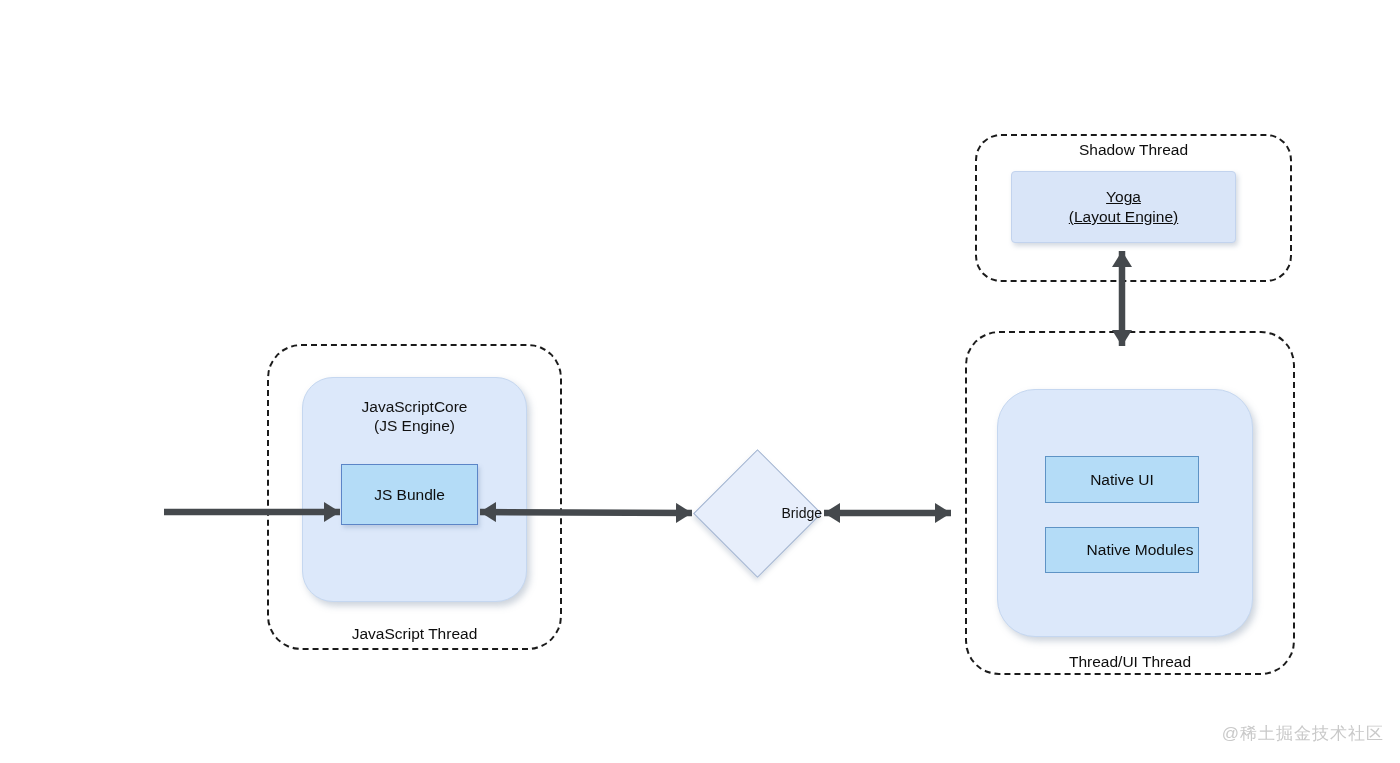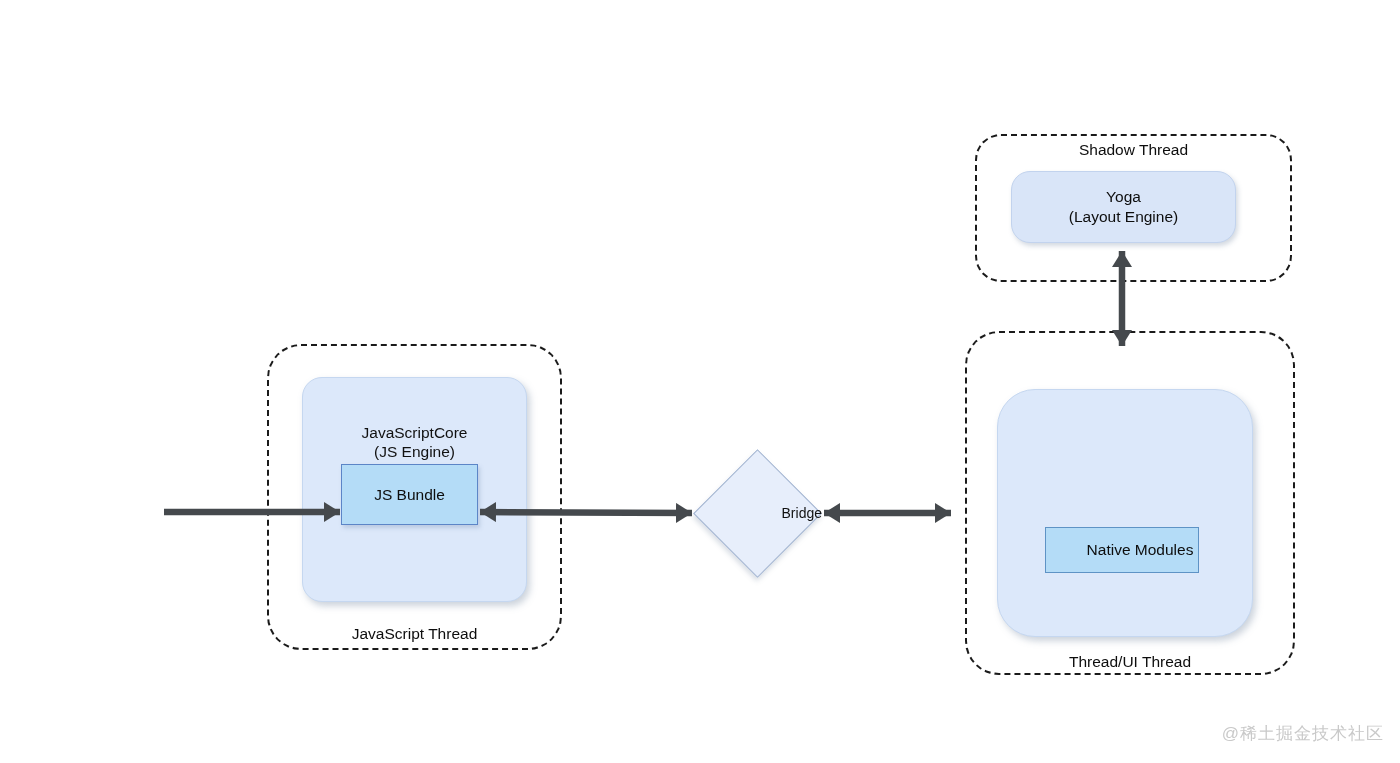--- a/index.html
+++ b/index.html
@@ -35,23 +35,23 @@
 
   
   .engine-box {
     position: absolute;
     background: #dce8fa;
     border: 1px solid #c5d7f0;
     box-shadow: 3px 4px 7px rgba(110,130,155,0.35);
   }
   #jscore {
     left: 302px; top: 377px; width: 225px; height: 225px;
-    border-radius: 20px;
+    border-radius: 31px;
     text-align: center;
-    padding-top: 45px;
+    padding-top: 19px;
     font-size: 15.5px;
     line-height: 19px;
   }
   #native-round {
     left: 997px; top: 389px; width: 256px; height: 248px;
     border-radius: 38px;
   }
 
   
   .node {
@@ -80,24 +80,25 @@
   }
   #native-modules {
     left: 1045px; top: 527px; width: 154px; height: 46px;
     border: 1px solid #5e93c5;
     padding-left: 36px;
   }
   #yoga {
     left: 1011px; top: 171px; width: 225px; height: 72px;
     background: #d9e5f8;
     border: 1px solid #c2d3ee;
-    border-radius: 19px;
+    border-radius: 4px;
     flex-direction: column;
     line-height: 20px;
     box-shadow: 2px 3px 5px rgba(110,130,155,0.3);
+    text-decoration: underline;
   }
 
   
   #bridge-shape {
     position: absolute;
     left: 712px; top: 468px;
     width: 91px; height: 91px;
     background: #e7eefb;
     border: 1px solid #9fb1ce;
     transform: rotate(45deg);
@@ -151,20 +152,23 @@
     <div>(JS Engine)</div>
   </div>
 
   <div class="engine-box" id="native-round"></div>
 
 
   <div class="node" id="js-bundle">
     <span>JS Bundle</span>
   </div>
 
+  <div class="node" id="native-ui">
+    <span>Native UI</span>
+  </div>
 
   <div class="node" id="native-modules">
     <span>Native Modules</span>
   </div>
 
   <div class="node" id="yoga">
     <div>Yoga</div>
     <div>(Layout Engine)</div>
   </div>
 

